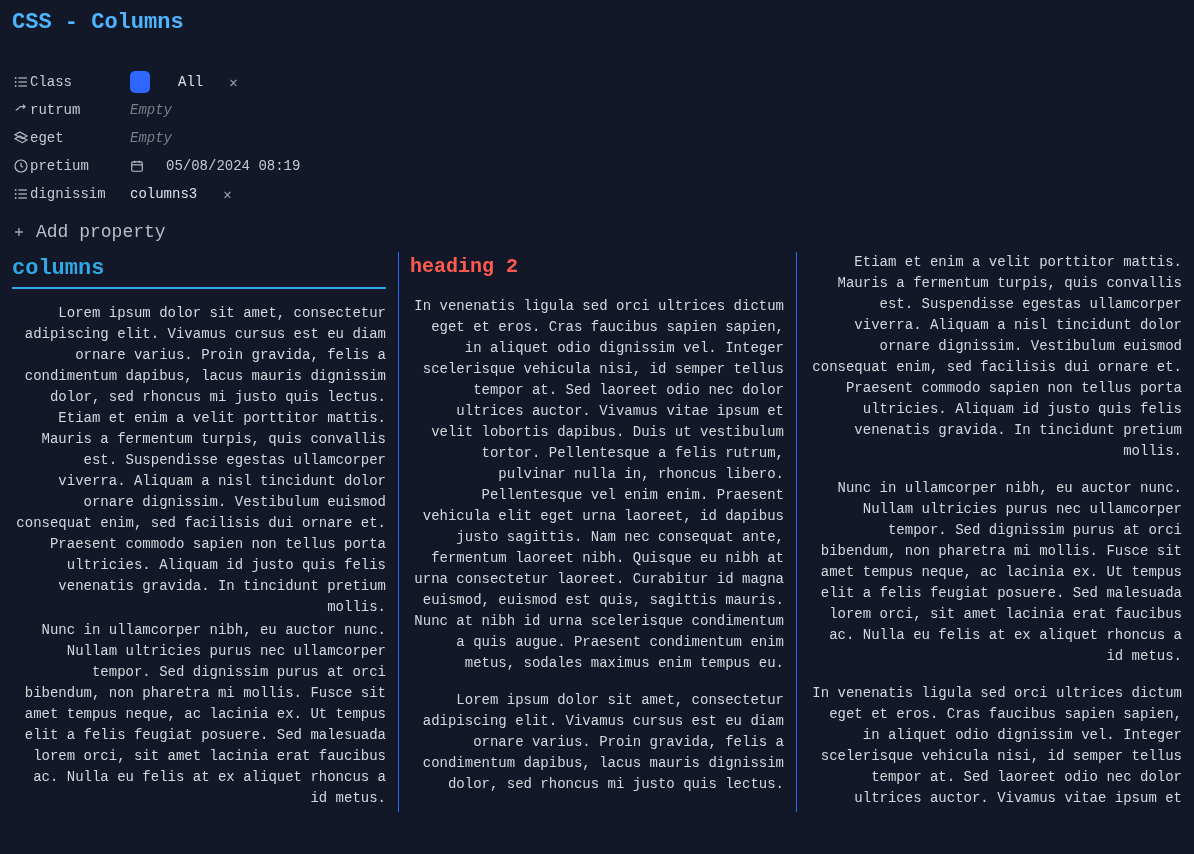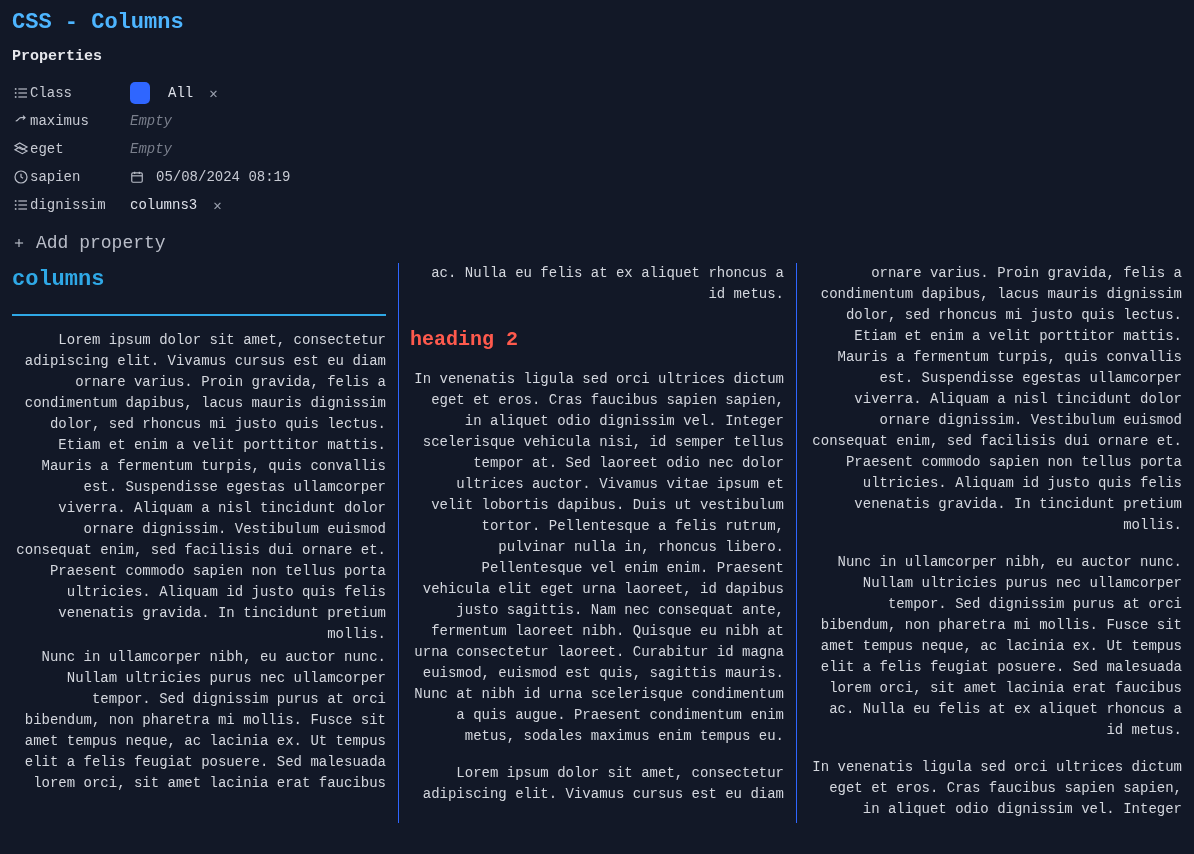--- a/index.html
+++ b/index.html
@@ -10,21 +10,21 @@
   color: #d4d7de;
   font-family: "Menlo", "Consolas", "Courier New", monospace;
   font-size: 14px;
   overflow: hidden;
 }
 .page { padding: 10px 12px 0 12px; }
 .title {
   color: #4db5ff;
   font-size: 22px;
   font-weight: 600;
-  margin-bottom: 13px;
+  margin-bottom: 33px;
 }
 .properties-heading {
   color: #e6e7ec;
   font-size: 15px;
   font-weight: 700;
   margin-bottom: 14px;
 }
 .meta-table { margin-bottom: 10px; }
 .meta-row {
   display: flex;
@@ -43,21 +43,21 @@
   height: 18px;
   display: inline-flex;
   align-items: center;
   justify-content: center;
   color: #b9bdc8;
 }
 .meta-icon svg { width: 16px; height: 16px; stroke: currentColor; fill: none; stroke-width: 1.8; }
 .meta-val {
   display: flex;
   align-items: center;
-  gap: 12px;
+  gap: 22px;
   color: #c7cad3;
 }
 .empty { color: #7a7f8c; font-style: italic; text-align: right; }
 .badge {
   display: inline-flex;
   align-items: center;
   height: 22px;
   background: #2f66ff;
   border-radius: 5px;
   margin-right: 6px;
@@ -85,21 +85,21 @@
   height: 560px;
   column-fill: auto;
   line-height: 1.5;
   font-size: 14px;
 }
 .h-columns {
   color: #2fa8e6;
   font-size: 22px;
   font-weight: 700;
   border-bottom: 2px solid #2fa8e6;
-  padding-bottom: 18px;
+  padding-bottom: 2px;
   margin-bottom: 14px;
   display: inline-block;
   width: 100%;
 }
 .h2 {
   color: #ff5a4d;
   font-size: 20px;
   font-weight: 700;
   margin-top: 20px;
 }
@@ -107,21 +107,20 @@
 .para + .para { margin-top: 0; }
 .block-gap { display:block; height: 14px; }
 </style>
 </head>
 <body>
 
 <div class="page">
 
   <div class="title">CSS - Columns</div>
 
-  <div class="properties-heading">Properties</div>
 
   <div class="meta-table">
 
     <div class="meta-row">
       <div class="meta-key">
         <span class="meta-icon">
           <svg viewBox="0 0 24 24">
               <line x1="8" y1="6" x2="21" y2="6"></line>
               <line x1="8" y1="12" x2="21" y2="12"></line>
               <line x1="8" y1="18" x2="21" y2="18"></line>
@@ -142,21 +141,21 @@
     </div>
 
     <div class="meta-row">
       <div class="meta-key">
         <span class="meta-icon">
           <svg viewBox="0 0 24 24">
               <path d="M4 12c4 0 4-5 8-5h6"></path>
               <polyline points="15 4 18 7 15 10"></polyline>
             </svg>
         </span>
-        <span>maximus</span>
+        <span>rutrum</span>
       </div>
       <div class="meta-val">
         <span class="empty">Empty</span>
       </div>
     </div>
 
     <div class="meta-row">
       <div class="meta-key">
         <span class="meta-icon">
           <svg viewBox="0 0 24 24">
@@ -172,21 +171,21 @@
     </div>
 
     <div class="meta-row">
       <div class="meta-key">
         <span class="meta-icon">
           <svg viewBox="0 0 24 24">
               <circle cx="12" cy="12" r="9"></circle>
               <polyline points="12 7 12 12 15 14"></polyline>
             </svg>
         </span>
-        <span>sapien</span>
+        <span>pretium</span>
       </div>
       <div class="meta-val">
         <span class="cal-icon">
           <svg viewBox="0 0 24 24" width="14" height="14" stroke="currentColor" fill="none" stroke-width="2">
               <rect x="3" y="5" width="18" height="16" rx="2"></rect>
               <line x1="3" y1="10" x2="21" y2="10"></line>
               <line x1="8" y1="3" x2="8" y2="7"></line>
               <line x1="16" y1="3" x2="16" y2="7"></line>
             </svg>
         </span>

